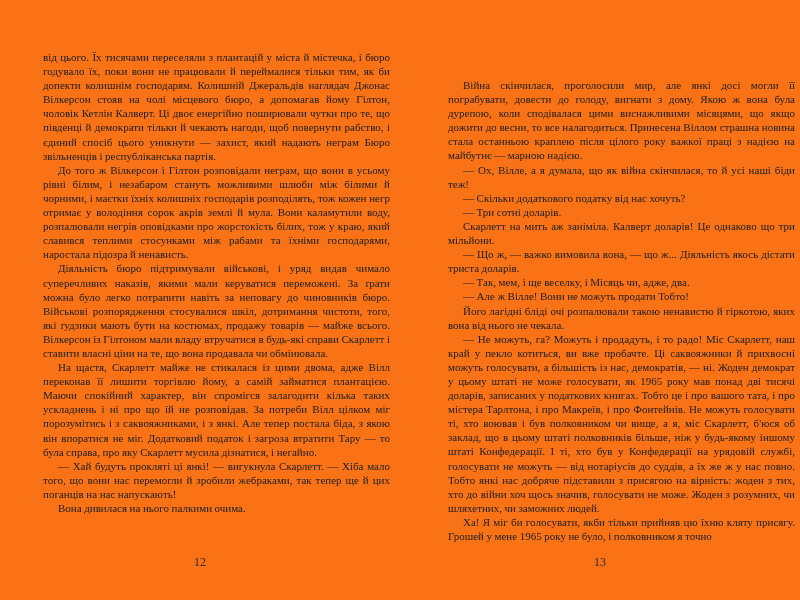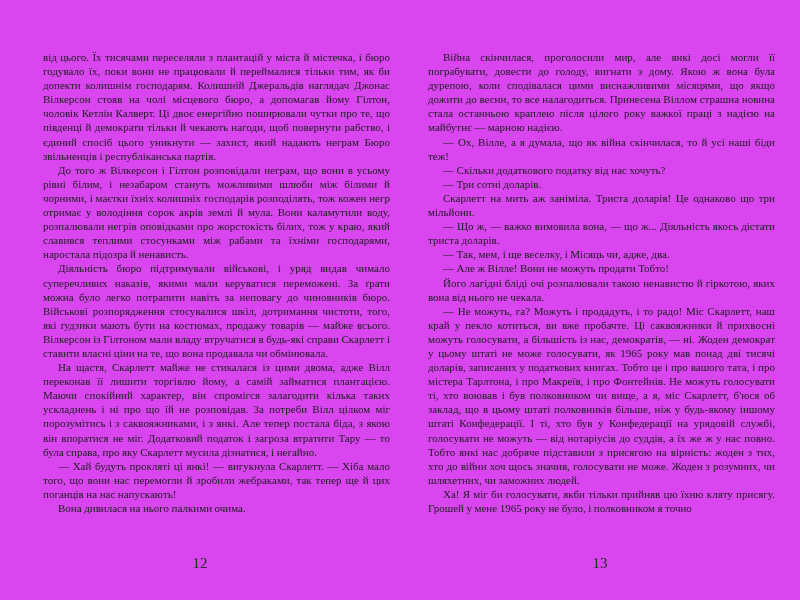--- a/index.html
+++ b/index.html
@@ -11,49 +11,49 @@
     width: 800px;
     height: 600px;
     position: relative;
     overflow: hidden;
     font-family: "Liberation Serif", "DejaVu Serif", serif;
     color: #1d1d1f;
   }
   .spread {
     position: absolute;
     inset: 0;
-    background: #d946ef;
+    background: #f97316;
   }
   .page {
     position: absolute;
     top: 50px;
     width: 347px;
     font-size: 11px;
     line-height: 14.1px;
     text-align: justify;
     text-justify: inter-word;
     hyphens: auto;
     -webkit-hyphens: auto;
     word-spacing: -0.2px;
   }
   .page-left  { left: 43px;  }
-  .page-right { left: 428px; }
+  .page-right { left: 448px; margin-top: 28px; }
   .page p {
     margin: 0;
     padding: 0;
   }
   .page p.indent {
     text-indent: 15px;
   }
   .pagenum {
     position: absolute;
     top: 555px;
     width: 400px;
     text-align: center;
-    font-size: 15px;
+    font-size: 12px;
     color: #2a2a2c;
   }
   .pagenum-left  { left: 0; }
   .pagenum-right { left: 400px; }
 </style>
 </head>
 <body>
 
 <div class="spread">
 
@@ -64,21 +64,21 @@
     <p class="para indent">На щастя, Скарлетт майже не стикалася із цими двома, адже Вілл переконав її лишити торгівлю йому, а самій займатися плантацією. Маючи спокійний характер, він спромігся залагодити кілька таких ускладнень і ні про що їй не розповідав. За потреби Вілл цілком міг порозумітись і з саквояжниками, і з янкі. Але тепер постала біда, з якою він впоратися не міг. Додатковий податок і загроза втратити Тару — то була справа, про яку Скарлетт мусила дізнатися, і негайно.</p>
     <p class="para indent">— Хай будуть прокляті ці янкі! — вигукнула Скарлетт. — Хіба мало того, що вони нас перемогли й зробили жебраками, так тепер ще й цих поганців на нас напускають!</p>
     <p class="para indent">Вона дивилася на нього палкими очима.</p>
   </div>
 
   <div class="page page-right">
     <p class="para indent">Війна скінчилася, проголосили мир, але янкі досі могли її пограбувати, довести до голоду, вигнати з дому. Якою ж вона була дурепою, коли сподівалася цими виснажливими місяцями, що якщо дожити до весни, то все налагодиться. Принесена Віллом страшна новина стала останньою краплею після цілого року важкої праці з надією на майбутнє — марною надією.</p>
     <p class="para indent">— Ох, Вілле, а я думала, що як війна скінчилася, то й усі наші біди теж!</p>
     <p class="para indent">— Скільки додаткового податку від нас хочуть?</p>
     <p class="para indent">— Три сотні доларів.</p>
-    <p class="para indent">Скарлетт на мить аж заніміла. Триста доларів! Це однаково що три мільйони.</p>
+    <p class="para indent">Скарлетт на мить аж заніміла. Калверт доларів! Це однаково що три мільйони.</p>
     <p class="para indent">— Що ж, — важко вимовила вона, — що ж... Діяльність якось дістати триста доларів.</p>
     <p class="para indent">— Так, мем, і ще веселку, і Місяць чи, адже, два.</p>
     <p class="para indent">— Але ж Вілле! Вони не можуть продати Тобто!</p>
     <p class="para indent">Його лагідні бліді очі розпалювали такою ненавистю й гіркотою, яких вона від нього не чекала.</p>
     <p class="para indent">— Не можуть, га? Можуть і продадуть, і то радо! Міс Скарлетт, наш край у пекло котиться, ви вже пробачте. Ці саквояжники й прихвосні можуть голосувати, а більшість із нас, демократів, — ні. Жоден демократ у цьому штаті не може голосувати, як 1965 року мав понад дві тисячі доларів, записаних у податкових книгах. Тобто це і про вашого тата, і про містера Тарлтона, і про Макреїв, і про Фонтейнів. Не можуть голосувати ті, хто воював і був полковником чи вище, а я, міс Скарлетт, б'юся об заклад, що в цьому штаті полковників більше, ніж у будь-якому іншому штаті Конфедерації. І ті, хто був у Конфедерації на урядовій службі, голосувати не можуть — від нотаріусів до суддів, а їх же ж у нас повно. Тобто янкі нас добряче підставили з присягою на вірність: жоден з тих, хто до війни хоч щось значив, голосувати не може. Жоден з розумних, чи шляхетних, чи заможних людей.</p>
     <p class="para indent">Ха! Я міг би голосувати, якби тільки прийняв цю їхню кляту присягу. Грошей у мене 1965 року не було, і полковником я точно</p>
   </div>
 
   <div class="pagenum pagenum-left">12</div>
   <div class="pagenum pagenum-right">13</div>

